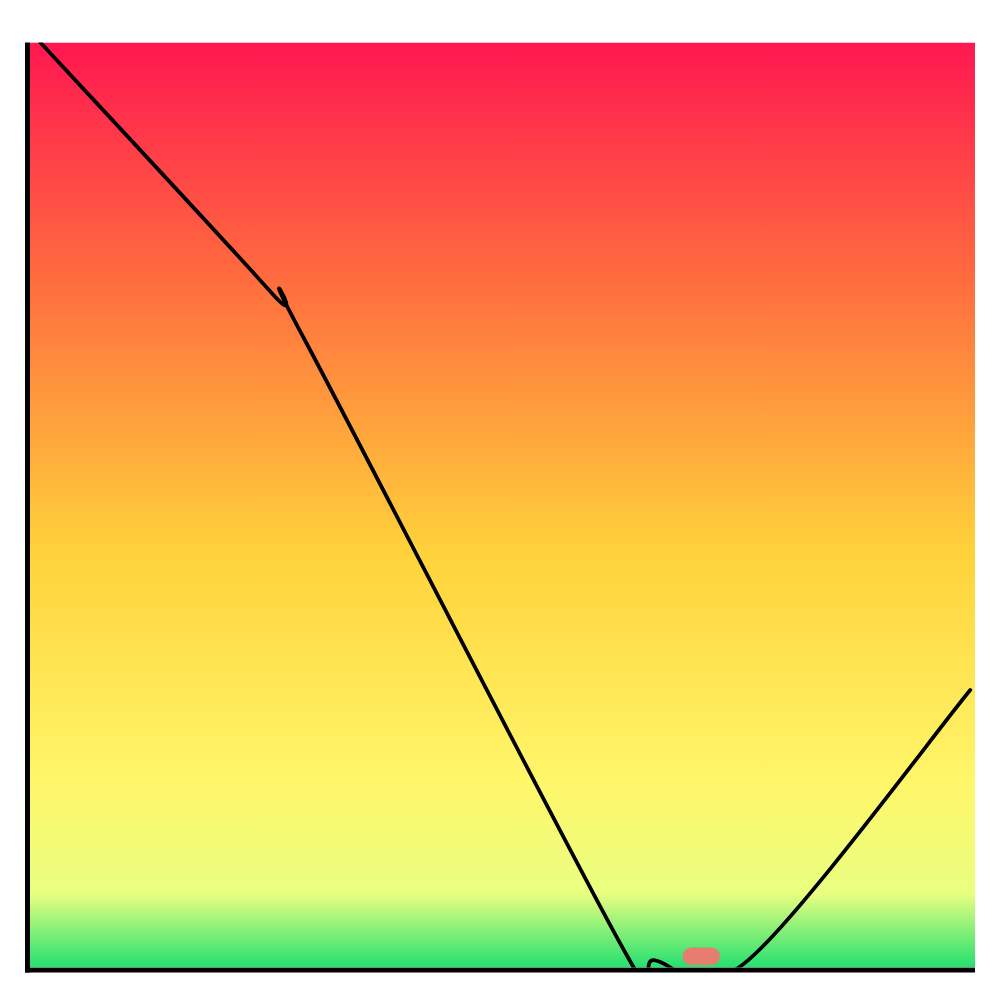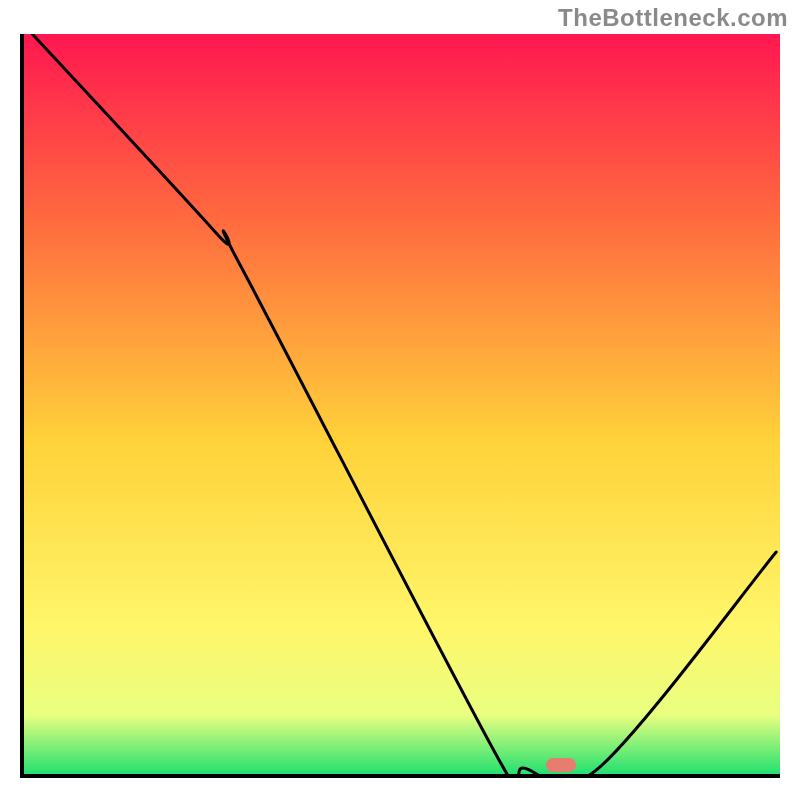--- a/index.html
+++ b/index.html
@@ -51,21 +51,20 @@
     height: 14px;
     background: #e77d6f;
     border-radius: 7px;
     transform: translate(-50%, -50%);
   }
 </style>
 </head>
 <body>
 
 <div class="wrap">
-  <div class="attribution">TheBottleneck.com</div>
 
   <div class="plot">
     <svg class="plot-bg" viewBox="0 0 756 740" preserveAspectRatio="none">
       <defs>
         <linearGradient id="bg-grad" x1="0" y1="0" x2="0" y2="1">
             <stop offset="0%" stop-color="#ff1750"></stop>
             <stop offset="25%" stop-color="#ff6a3f"></stop>
             <stop offset="55%" stop-color="#ffd23a"></stop>
             <stop offset="80%" stop-color="#fff66a"></stop>
             <stop offset="92%" stop-color="#e9ff80"></stop>

